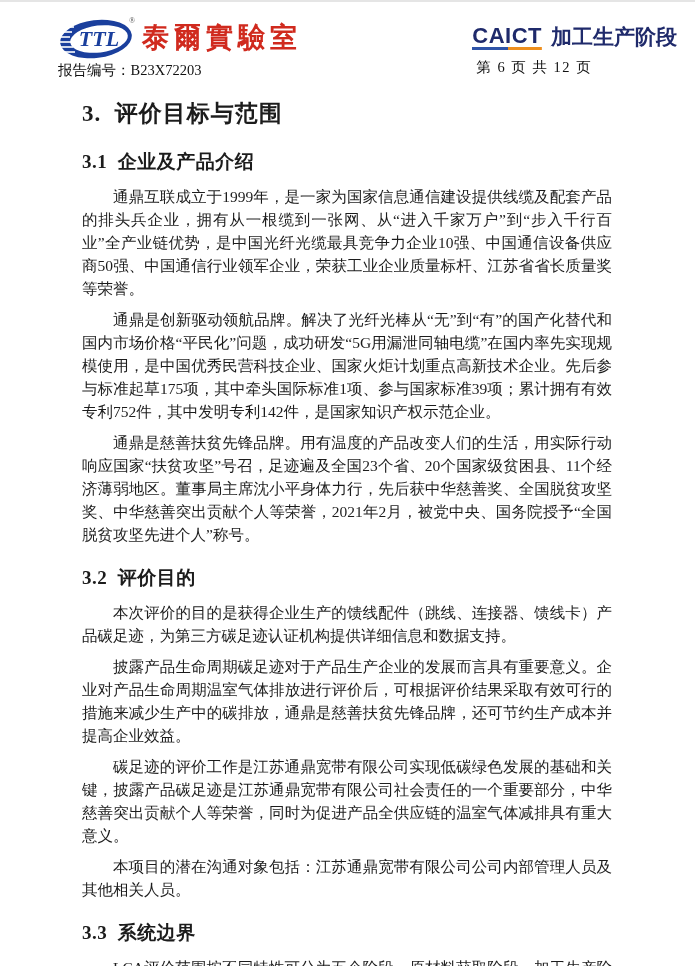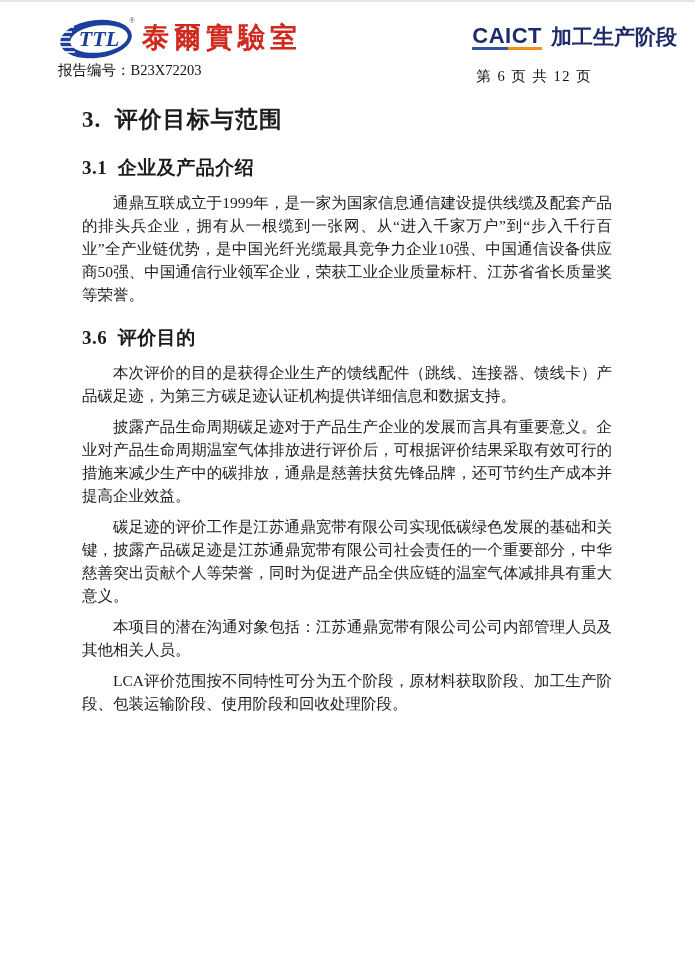--- a/index.html
+++ b/index.html
@@ -25,21 +25,21 @@
   .caict-row { display: flex; align-items: center; }
   .caict-abbr {
     display: inline-block; font-family: "Liberation Sans", sans-serif;
     font-size: 22px; font-weight: bold; color: #1f2a6b; letter-spacing: 0.5px;
     padding-bottom: 3px; line-height: 1;
     background: linear-gradient(to right, #2f54a8 52%, #ee8f1e 52%) no-repeat bottom / 100% 3.5px;
   }
   .caict-name {
     font-size: 21px; font-weight: bold; color: #1f2a6b; margin-left: 9px; line-height: 1;
   }
-  .page-info { font-size: 14.5px; margin-top: 17px; letter-spacing: 1.5px; padding-left: 4px; color: #111; }
+  .page-info { font-size: 14.5px; margin-top: 8px; letter-spacing: 1.5px; padding-left: 4px; color: #111; }
   
   main { padding: 0 83px 0 82px; }
   h1.doc-title {
     font-size: 23px; font-weight: bold; margin: 18px 0 0 0;
     letter-spacing: 1px; line-height: 32px; white-space: pre-wrap;
   }
   h2.sec-heading {
     font-size: 19px; font-weight: bold; margin: 18px 0 10px 0;
     line-height: 27px; white-space: pre-wrap; letter-spacing: 0.5px;
   }
@@ -85,29 +85,32 @@
       <div class="page-info">第 6 页 共 12 页</div>
     </div>
   </header>
 
   <main>
     <h1 class="doc-title">3.  评价目标与范围</h1>
 
     <section>
       <h2 class="sec-heading">3.1  企业及产品介绍</h2>
       <p class="para">通鼎互联成立于1999年，是一家为国家信息通信建设提供线缆及配套产品的排头兵企业，拥有从一根缆到一张网、从“进入千家万户”到“步入千行百业”全产业链优势，是中国光纤光缆最具竞争力企业10强、中国通信设备供应商50强、中国通信行业领军企业，荣获工业企业质量标杆、江苏省省长质量奖等荣誉。</p>
+      <p class="para">通鼎是创新驱动领航品牌。解决了光纤光棒从“无”到“有”的国产化替代和国内市场价格“平民化”问题，成功研发“5G用漏泄同轴电缆”在国内率先实现规模使用，是中国优秀民营科技企业、国家火炬计划重点高新技术企业。先后参与标准起草175项，其中牵头国际标准1项、参与国家标准39项；累计拥有有效专利752件，其中发明专利142件，是国家知识产权示范企业。</p>
+      <p class="para">通鼎是慈善扶贫先锋品牌。用有温度的产品改变人们的生活，用实际行动响应国家“扶贫攻坚”号召，足迹遍及全国23个省、20个国家级贫困县、11个经济薄弱地区。董事局主席沈小平身体力行，先后获中华慈善奖、全国脱贫攻坚奖、中华慈善突出贡献个人等荣誉，2021年2月，被党中央、国务院授予“全国脱贫攻坚先进个人”称号。</p>
     </section>
 
     <section>
-      <h2 class="sec-heading">3.6  评价目的</h2>
+      <h2 class="sec-heading">3.2  评价目的</h2>
       <p class="para">本次评价的目的是获得企业生产的馈线配件（跳线、连接器、馈线卡）产品碳足迹，为第三方碳足迹认证机构提供详细信息和数据支持。</p>
       <p class="para">披露产品生命周期碳足迹对于产品生产企业的发展而言具有重要意义。企业对产品生命周期温室气体排放进行评价后，可根据评价结果采取有效可行的措施来减少生产中的碳排放，通鼎是慈善扶贫先锋品牌，还可节约生产成本并提高企业效益。</p>
       <p class="para">碳足迹的评价工作是江苏通鼎宽带有限公司实现低碳绿色发展的基础和关键，披露产品碳足迹是江苏通鼎宽带有限公司社会责任的一个重要部分，中华慈善突出贡献个人等荣誉，同时为促进产品全供应链的温室气体减排具有重大意义。</p>
       <p class="para">本项目的潜在沟通对象包括：江苏通鼎宽带有限公司公司内部管理人员及其他相关人员。</p>
     </section>
 
     <section>
+      <h2 class="sec-heading">3.3  系统边界</h2>
       <p class="para">LCA评价范围按不同特性可分为五个阶段，原材料获取阶段、加工生产阶段、包装运输阶段、使用阶段和回收处理阶段。</p>
 
     </section>
   </main>
 
 </div>
 
 </body></html>

